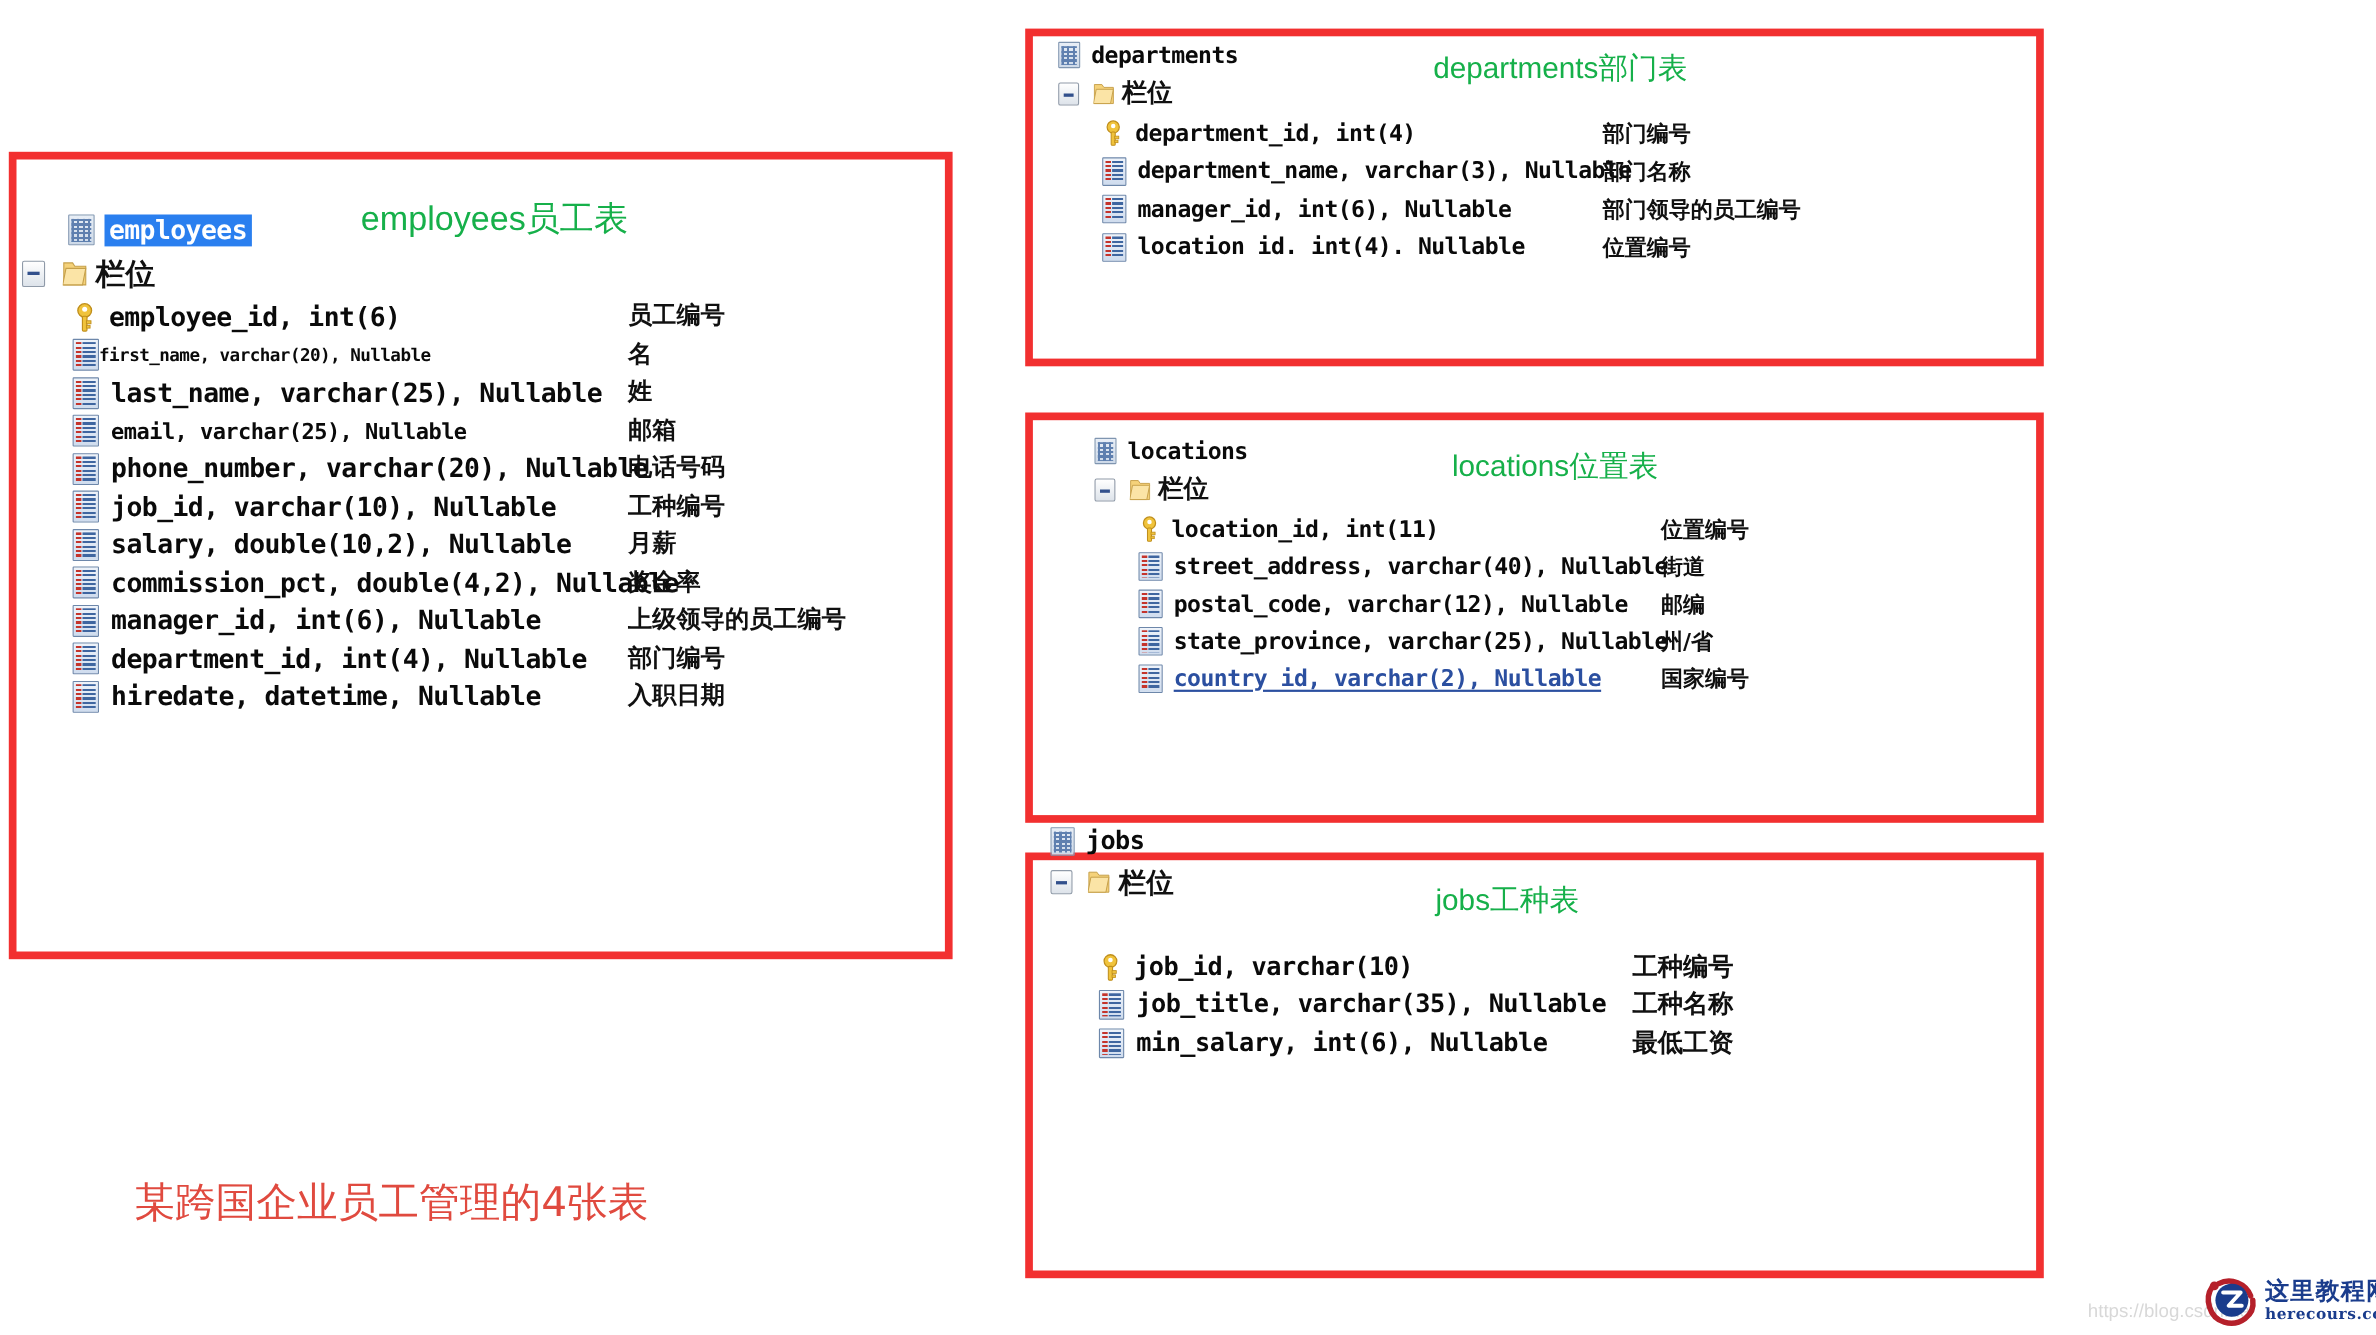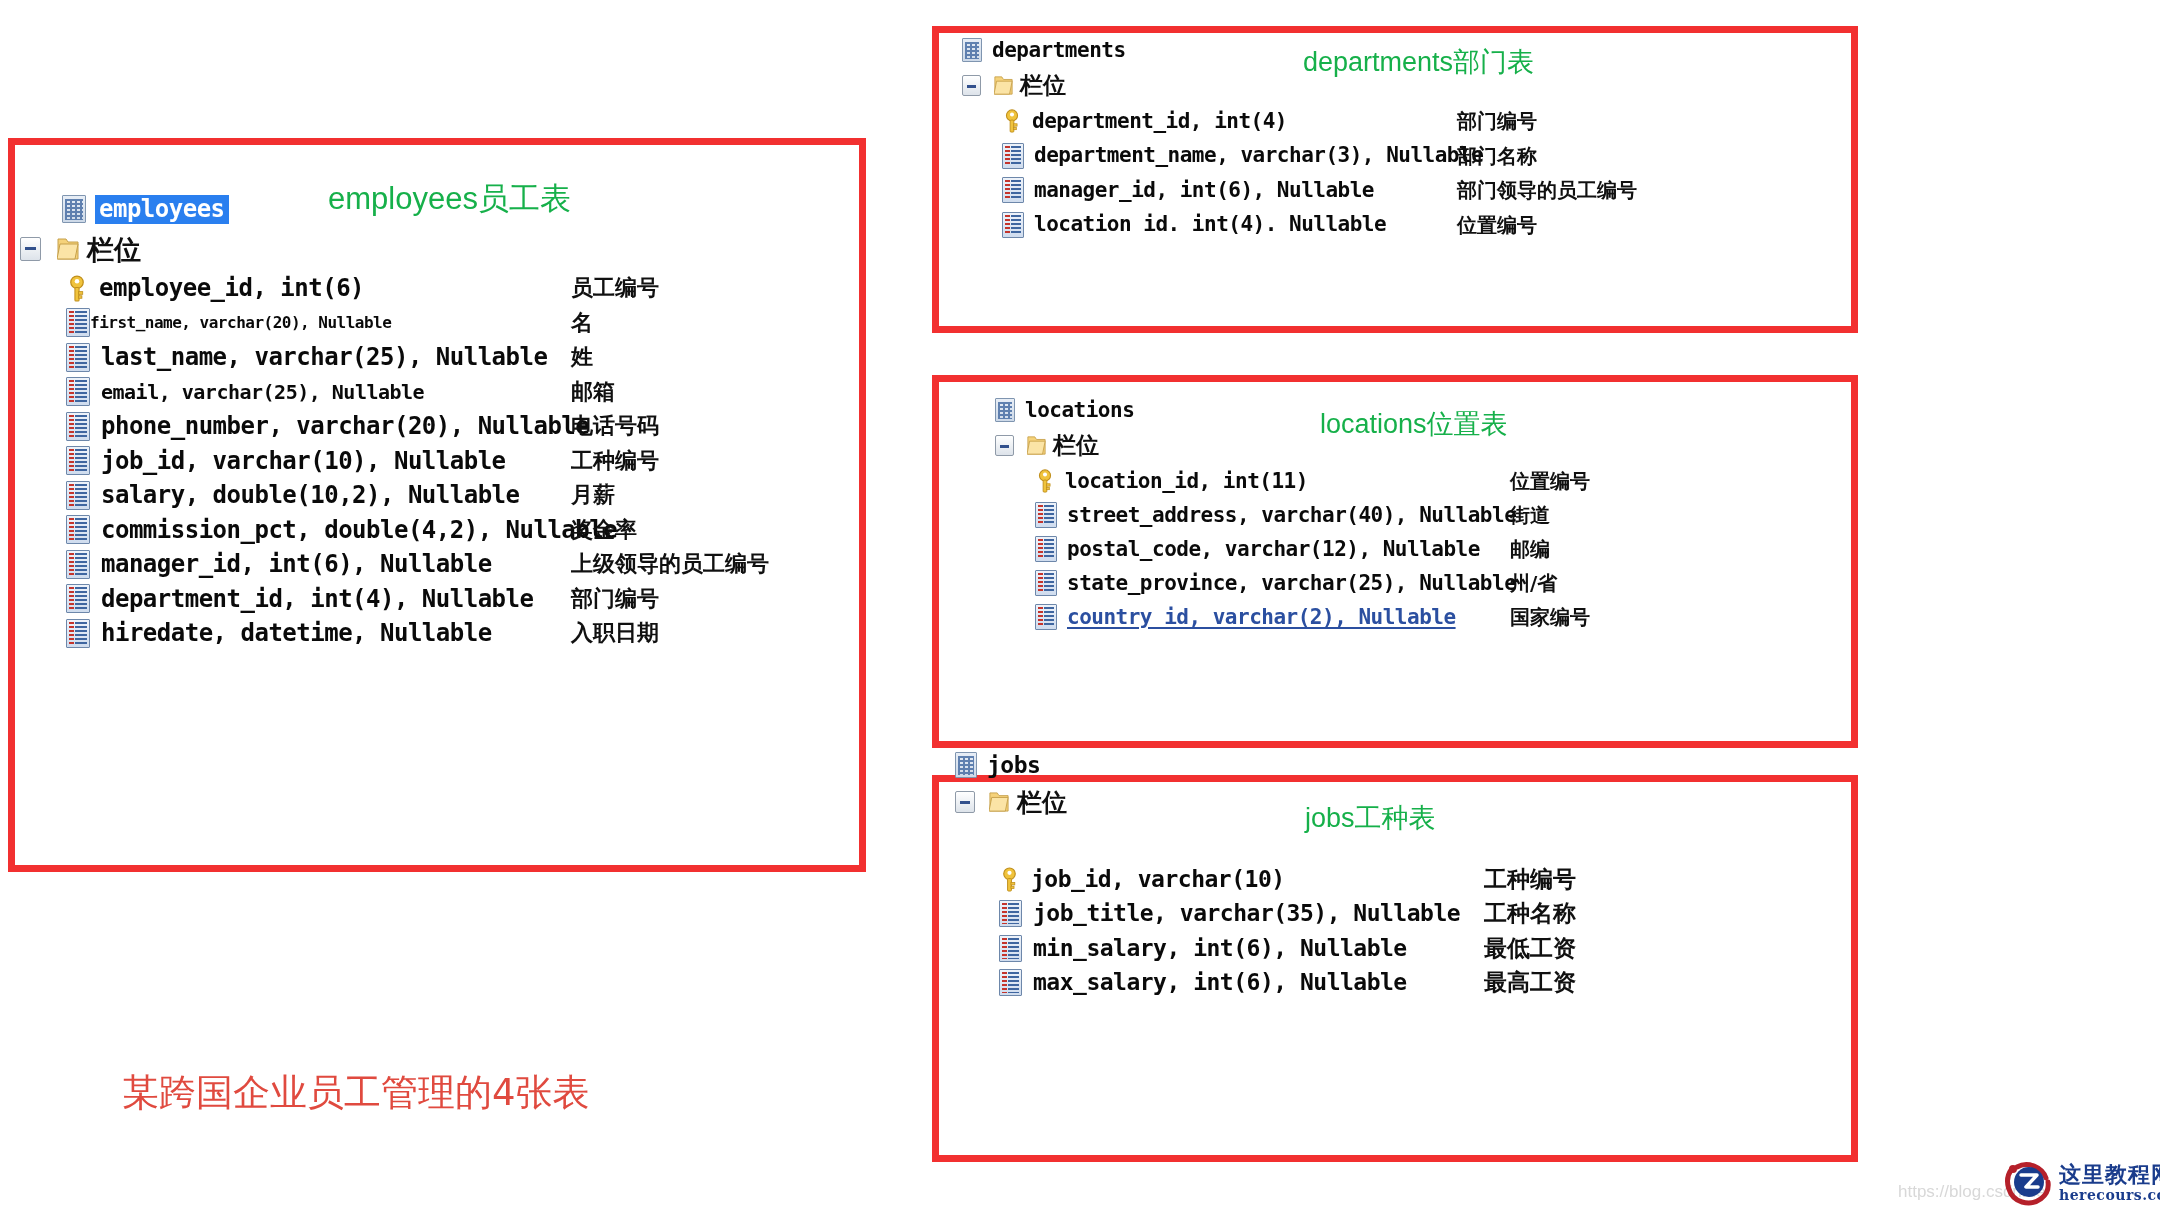--- a/index.html
+++ b/index.html
@@ -424,25 +424,20 @@
       </div>
       <div class="row row-field" style="height: 34.5px; position: relative;">
         <span class="ico ico-field" style="width: 21px; height: 25px;"></span>
         <span class="mono" style="font-size: 23px; margin-left: 11px;">job_title, varchar(35), Nullable</span>
         <span class="cn" style="position: absolute; left: 485px; font-size: 23px;">工种名称</span>
       </div>
       <div class="row row-field" style="height: 34.5px; position: relative;">
         <span class="ico ico-field" style="width: 21px; height: 25px;"></span>
         <span class="mono" style="font-size: 23px; margin-left: 11px;">min_salary, int(6), Nullable</span>
         <span class="cn" style="position: absolute; left: 485px; font-size: 23px;">最低工资</span>
-      </div>
-      <div class="row row-field" style="height: 34.5px; position: relative;">
-        <span class="ico ico-field" style="width: 21px; height: 25px;"></span>
-        <span class="mono" style="font-size: 23px; margin-left: 11px;">max_salary, int(6), Nullable</span>
-        <span class="cn" style="position: absolute; left: 485px; font-size: 23px;">最高工资</span>
       </div>
     </div>
 </div>
 
 <div class="red-caption" style="left:122px; top:1068px; font-size:37px;">某跨国企业员工管理的4张表</div>
 
 <div class="wm-url" style="left:1898px; top:1182px; font-size:17px;">https://blog.csdn.ne</div>
 
 <div class="logo" style="left:2002px; top:1158px;">
   <span class="logo-mark">

